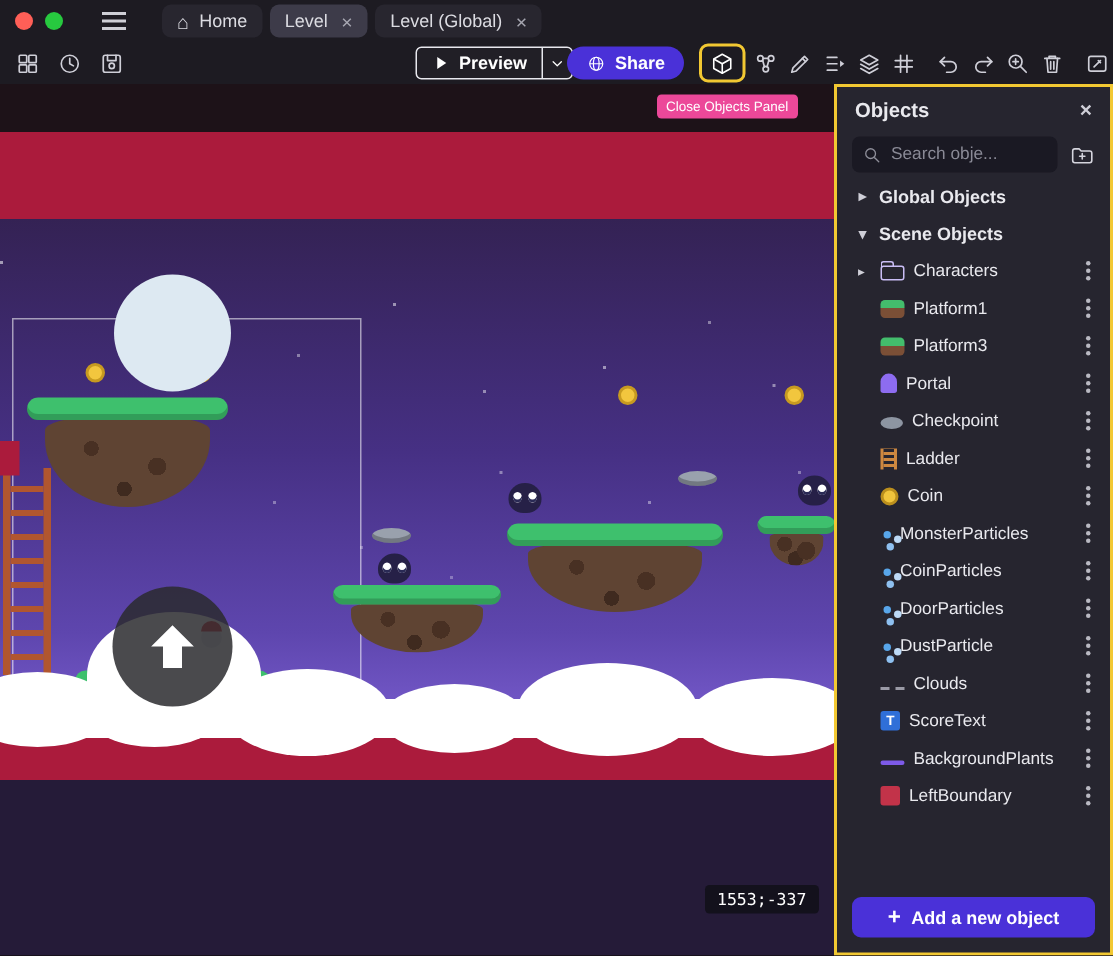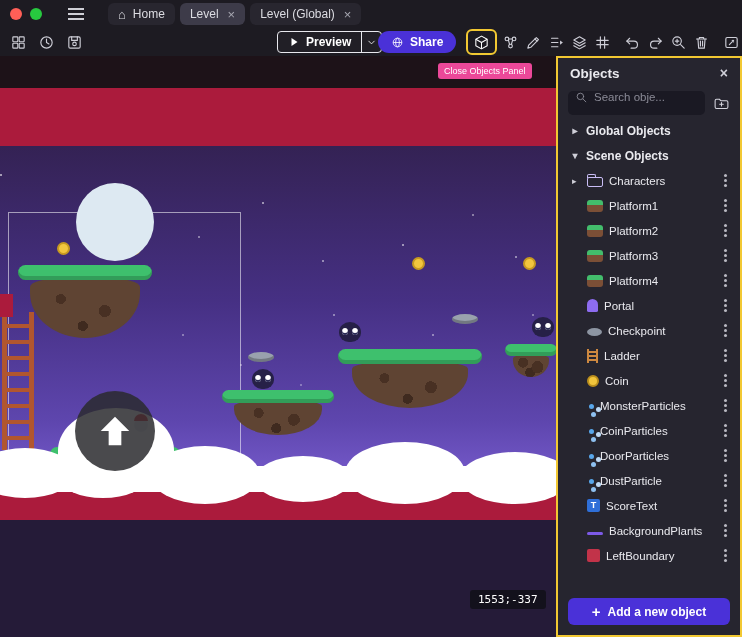--- a/index.html
+++ b/index.html
@@ -97,21 +97,21 @@
   .coords{position:absolute;left:470px;top:534px;padding:3px 8px;background:rgba(14,14,20,.78);border-radius:3px;
     font-family:"DejaVu Sans Mono",monospace;font-size:11px;color:#fff}
 
   
   .panel{position:absolute;left:556px;top:56px;width:186px;height:581px;background:#26252f;
     border:2px solid var(--color-highlight);display:flex;flex-direction:column;}
   .panel-header{height:30px;display:flex;align-items:center;justify-content:space-between;
     padding:0 12px;font-size:13.5px;font-weight:bold;flex:none}
   .panel-close{color:#cfcfd8;font-size:14px;cursor:pointer}
   .search-row{height:30px;display:flex;align-items:center;gap:8px;padding:0 10px;flex:none}
-  .search-box{flex:1;display:flex;align-items:flex-start;gap:6px;background:#1a1923;border-radius:5px;
+  .search-box{flex:1;display:flex;align-items:center;gap:6px;background:#1a1923;border-radius:5px;
     height:24px;padding:0 7px;min-width:0}
   .search-box svg{flex:none;stroke:#8f8f9a;fill:none;stroke-width:1.6;stroke-linecap:round}
   .search-box input{background:none;border:none;outline:none;color:#ddd;font-size:11.5px;width:100%;
     font-family:"Liberation Sans",sans-serif}
   .search-box input::placeholder{color:#8a8a96}
   .folder-add{background:none;border:none;cursor:pointer;display:flex}
   .folder-add svg{stroke:#d5d5de;fill:none;stroke-width:1.5;stroke-linecap:round;stroke-linejoin:round}
   .tree{flex:1;overflow:hidden}
   .tree-header{height:25px;display:flex;align-items:center;gap:6px;padding-left:12px;
     font-size:12px;font-weight:bold;cursor:pointer}
@@ -406,46 +406,30 @@
 
           <div class="obj-row">
             <span class="row-chev"></span>
             <span class="obj-thumb" data-icon="platform"></span>
             <span class="obj-label">Platform1</span>
             <span class="dots">
               <i></i>
             </span>
           </div>
 
-          <div class="obj-row">
-            <span class="row-chev"></span>
-            <span class="obj-thumb" data-icon="platform"></span>
-            <span class="obj-label">Platform2</span>
-            <span class="dots">
-              <i></i>
-            </span>
-          </div>
 
           <div class="obj-row">
             <span class="row-chev"></span>
             <span class="obj-thumb" data-icon="platform"></span>
             <span class="obj-label">Platform3</span>
             <span class="dots">
               <i></i>
             </span>
           </div>
 
-          <div class="obj-row">
-            <span class="row-chev"></span>
-            <span class="obj-thumb" data-icon="platform"></span>
-            <span class="obj-label">Platform4</span>
-            <span class="dots">
-              <i></i>
-            </span>
-          </div>
 
           <div class="obj-row">
             <span class="row-chev"></span>
             <span class="obj-thumb" data-icon="portal"></span>
             <span class="obj-label">Portal</span>
             <span class="dots">
               <i></i>
             </span>
           </div>
 
@@ -505,20 +489,28 @@
 
           <div class="obj-row">
             <span class="row-chev"></span>
             <span class="obj-thumb" data-icon="particles"></span>
             <span class="obj-label">DustParticle</span>
             <span class="dots">
               <i></i>
             </span>
           </div>
 
+          <div class="obj-row">
+            <span class="row-chev"></span>
+            <span class="obj-thumb" data-icon="dashes"></span>
+            <span class="obj-label">Clouds</span>
+            <span class="dots">
+              <i></i>
+            </span>
+          </div>
 
           <div class="obj-row">
             <span class="row-chev"></span>
             <span class="obj-thumb" data-icon="text"></span>
             <span class="obj-label">ScoreText</span>
             <span class="dots">
               <i></i>
             </span>
           </div>
 

